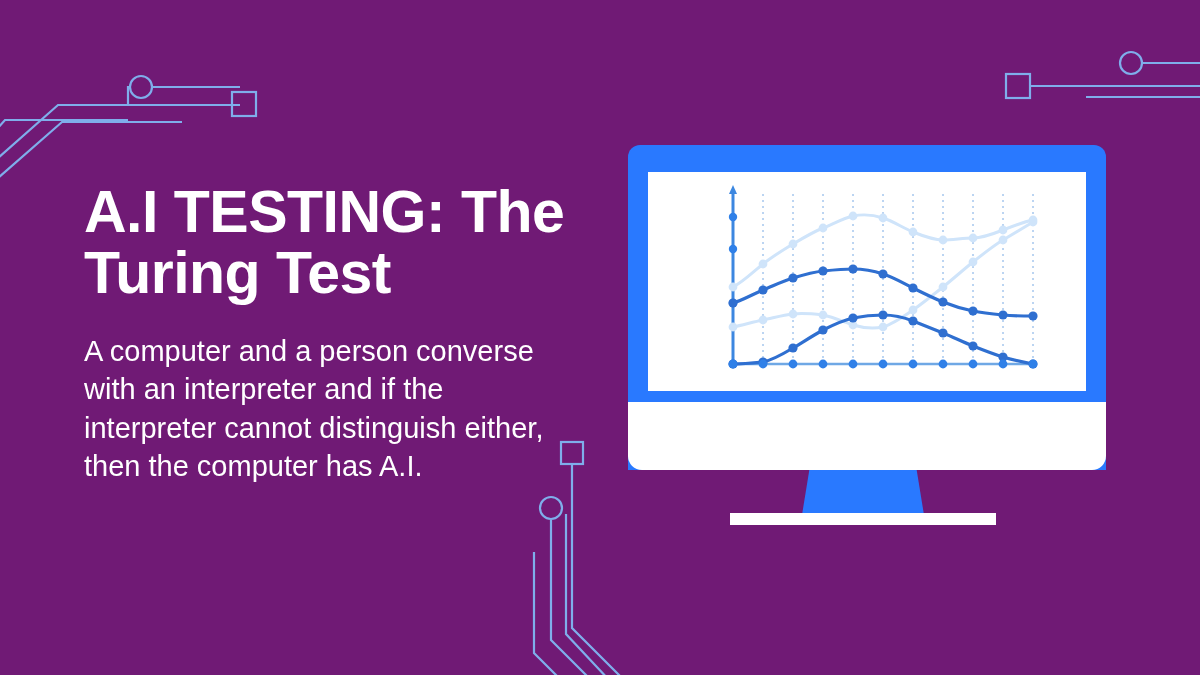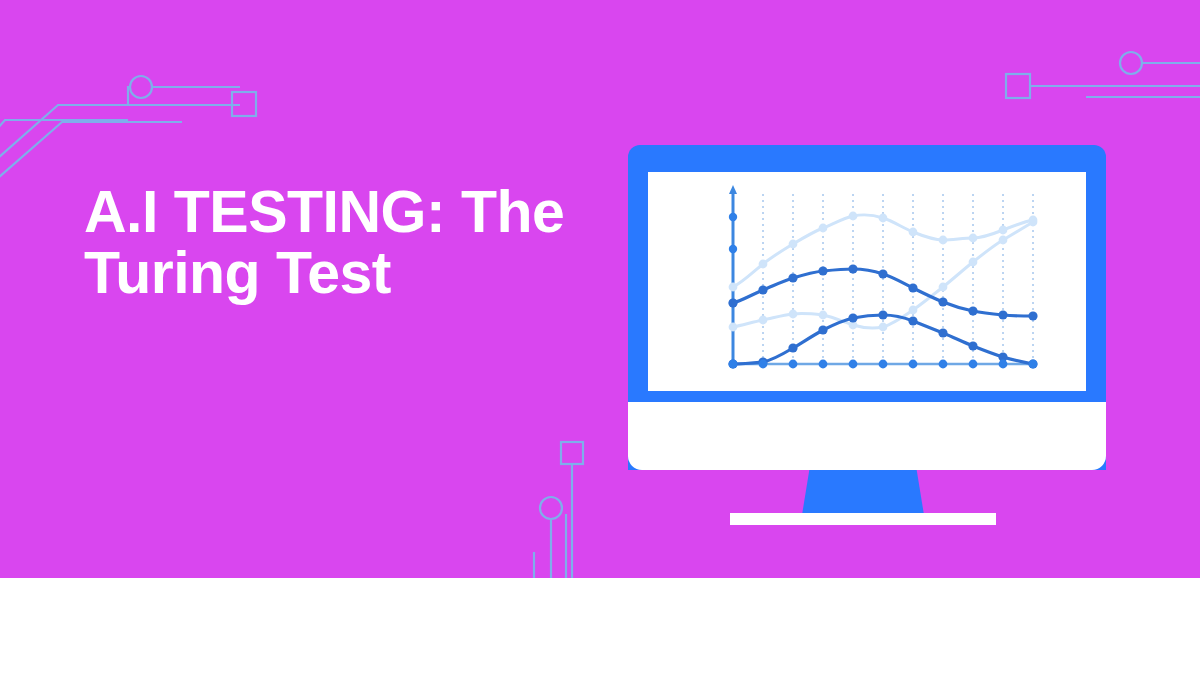--- a/index.html
+++ b/index.html
@@ -3,22 +3,22 @@
 <meta charset="utf-8">
 <style>
   * { margin:0; padding:0; box-sizing:border-box; }
   html, body {
     width:1200px; height:675px;
     overflow:hidden;
     font-family:"Liberation Sans", sans-serif;
   }
   #slide {
     position:relative;
-    width:1200px; height:578px;
-    background:#d946ef;
+    width:1200px; height:675px;
+    background:#701a75;
     overflow:hidden;
   }
 
   
   .circuit { position:absolute; top:0; left:0; width:1200px; height:675px;
              pointer-events:none; }
 
   
   #text-block {
     position:absolute;
@@ -100,20 +100,21 @@
         <path d="M 551 520 L 551 640 L 592 681"></path>
         <path d="M 566 514 L 566 634 L 610 681"></path>
         <path d="M 534 552 L 534 653 L 562 681"></path>
       </g>
 
     </g>
   </svg>
 
   <div id="text-block">
     <h1 id="page-title">A.I TESTING: The Turing Test</h1>
+    <p id="body-copy">A computer and a person converse with an interpreter and if the interpreter cannot distinguish either, then the computer has A.I.</p>
   </div>
 
   <div id="monitor">
     <div id="monitor-bezel"></div>
     <div id="monitor-screen">
 
       
       <svg width="438" height="219" viewBox="0 0 438 219" xmlns="http://www.w3.org/2000/svg">
 
         <g stroke="#8FB8E8" stroke-width="1.4" stroke-dasharray="2 4" opacity="0.85">

